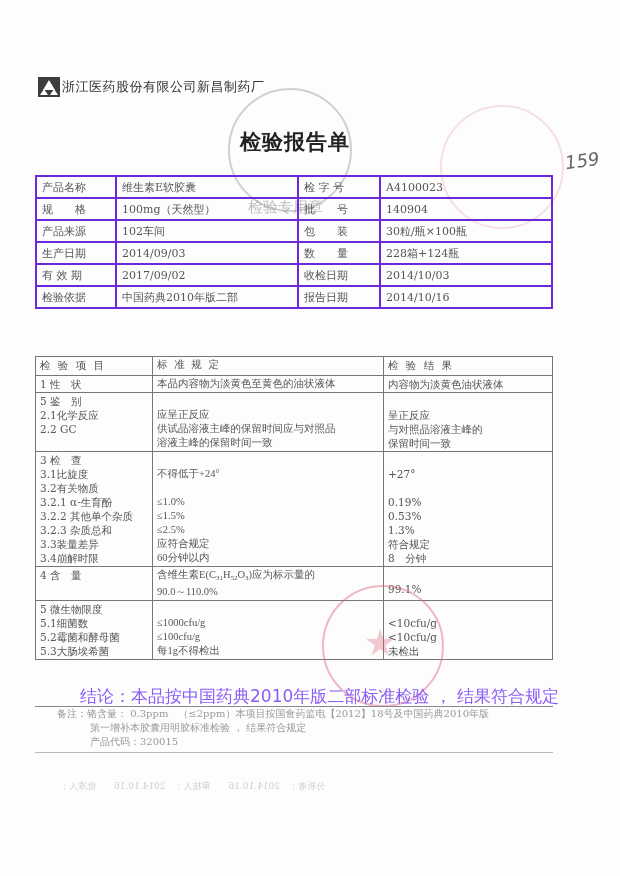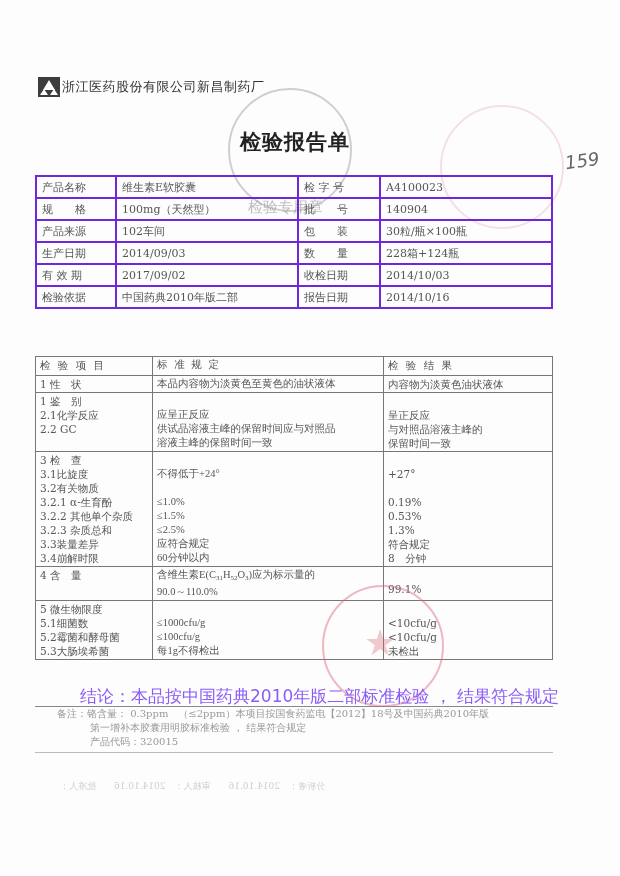--- a/index.html
+++ b/index.html
@@ -112,21 +112,21 @@
       <td class="c2">标 准 规 定</td>
       <td class="c3">检 验 结 果</td>
     </tr>
     <tr>
       <td class="c1">1 性　状</td>
       <td class="c2">本品内容物为淡黄色至黄色的油状液体</td>
       <td class="c3">内容物为淡黄色油状液体</td>
     </tr>
     <tr>
       <td class="c1">
-        <span class="line">1 鉴　别</span>
+        <span class="line">5 鉴　别</span>
         <span class="line">2.1化学反应</span>
         <span class="line">2.2 GC</span>
         <span class="line"></span>
       </td>
       <td class="c2">
         <span class="line"></span>
         <span class="line">应呈正反应</span>
         <span class="line">供试品溶液主峰的保留时间应与对照品</span>
         <span class="line">溶液主峰的保留时间一致</span>
       </td>

